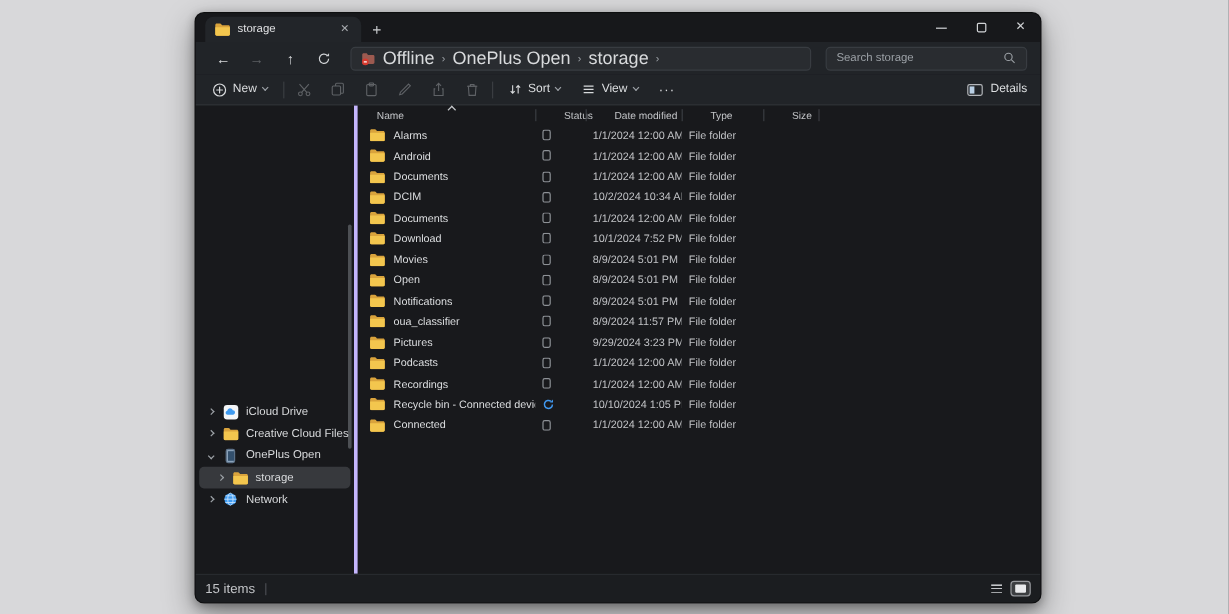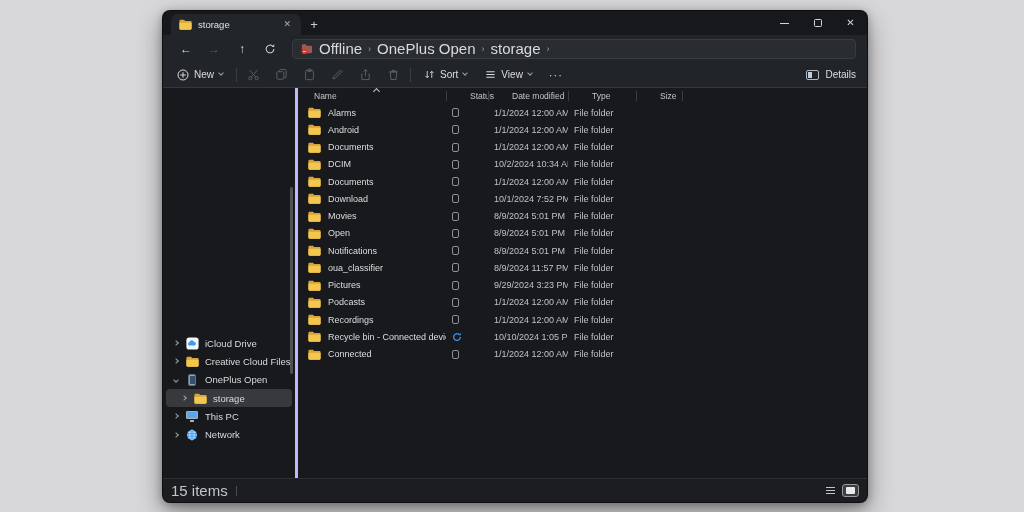--- a/index.html
+++ b/index.html
@@ -80,21 +80,21 @@
   .file-list { flex:1; overflow:hidden; }
   .frow { height:17.25px; display:grid; grid-template-columns:148px 42px 80px 68px 46px 1fr; align-items:center; }
   .fcell { font-size:9px; color:#c0c2c5; padding-left:6px; white-space:nowrap; overflow:hidden; }
   .fcell.name { display:flex; align-items:center; gap:7px; padding-left:10px; color:#dcdee0; }
   .fcell.status { display:flex; align-items:center; }
   .status-device { width:7px; height:9px; border:1px solid #8d9196; border-radius:2px; display:inline-block; }
 
   
   .statusbar { height:24px; background:#1b1d20; border-top:1px solid #2b2e32;
     display:flex; align-items:center; padding:0 8px; gap:8px; flex:0 0 auto; }
-  .sb-text { font-size:15px; color:#c3c5c8; }
+  .sb-text { font-size:11px; color:#c3c5c8; }
   .sb-div { width:1px; height:10px; background:#4a4d51; }
   .sb-right { margin-left:auto; display:flex; align-items:center; gap:3px; }
   .vt { width:17px; height:13px; border-radius:3px; display:flex; align-items:center; justify-content:center; }
   .vt-lines-glyph { width:9px; height:7px;
     background:repeating-linear-gradient(to bottom,#c3c5c8 0 1px,transparent 1px 3px); }
   .vt.active { border:1px solid #97999d; background:#3c3e41; }
   .vt-thumb-glyph { width:9px; height:7px; background:#e9eaec; border-radius:1px; }
 
   .icloud-photos-glyph { width:13px; height:13px; border-radius:3px; background:#f4f6f8;
     display:flex; align-items:center; justify-content:center; }
@@ -157,20 +157,27 @@
             <rect x="2.4" y="9.5" width="3.2" height="1.1" rx=".5" fill="#fff"></rect>
           </svg>
         </span>
         <span class="crumb">Offline</span>
         <span class="crumb-sep">›</span>
         <span class="crumb">OnePlus Open</span>
         <span class="crumb-sep">›</span>
         <span class="crumb">storage</span>
         <span class="crumb-sep">›</span>
       </div>
+    <div class="searchbar">
+      <span class="search-ph">Search storage</span>
+      <svg width="11" height="11" viewBox="0 0 13 13">
+        <circle cx="5.2" cy="5.2" r="3.6" fill="none" stroke="#9ca1a6" stroke-width="1.1"></circle>
+        <path d="M8 8l3.2 3.2" stroke="#9ca1a6" stroke-width="1.1"></path>
+      </svg>
+    </div>
   </div>
 
   <div class="toolbar">
     <div class="tool-btn">
       <svg width="12" height="12" viewBox="0 0 12 12">
         <circle cx="6" cy="6" r="5" stroke="#d8dadc" stroke-width="1" fill="none"></circle>
         <path d="M6 3.6v4.8M3.6 6h4.8" stroke="#d8dadc" stroke-width="1" stroke-linecap="round"></path>
       </svg>
       <span>New</span>
       <span class="chev-down"></span>
@@ -293,29 +300,20 @@
               <svg width="13" height="11" viewBox="0 0 16 13">
                 <path d="M.5 2C.5 1.2 1.2.5 2 .5h3.4c.5 0 .9.2 1.2.6l.9 1.2H14c.8 0 1.5.7 1.5 1.5v7.7c0 .8-.7 1.5-1.5 1.5H2c-.8 0-1.5-.7-1.5-1.5z" fill="#d9a33c"></path>
                 <path d="M.5 4.2h15v7.3c0 .8-.7 1.5-1.5 1.5H2c-.8 0-1.5-.7-1.5-1.5z" fill="#f3c64e"></path>
               </svg>
             </span>
             <span class="side-label">storage</span>
           </div>
           <div class="side-item">
             <span class="tree-chev"></span>
             <span class="side-icon">
-              <span class="pc-glyph">
-                <i></i>
-              </span>
-            </span>
-            <span class="side-label">This PC</span>
-          </div>
-          <div class="side-item">
-            <span class="tree-chev"></span>
-            <span class="side-icon">
               <svg width="12" height="12" viewBox="0 0 12 12">
                 <circle cx="6" cy="6" r="5" fill="#3f9bf0"></circle>
                 <ellipse cx="6" cy="6" rx="2.2" ry="5" fill="none" stroke="#bfe0ff" stroke-width=".8"></ellipse>
                 <path d="M1 6h10M1.8 3.2h8.4M1.8 8.8h8.4" stroke="#bfe0ff" stroke-width=".8" fill="none"></path>
               </svg>
             </span>
             <span class="side-label">Network</span>
           </div>
         </div>
     </div>

